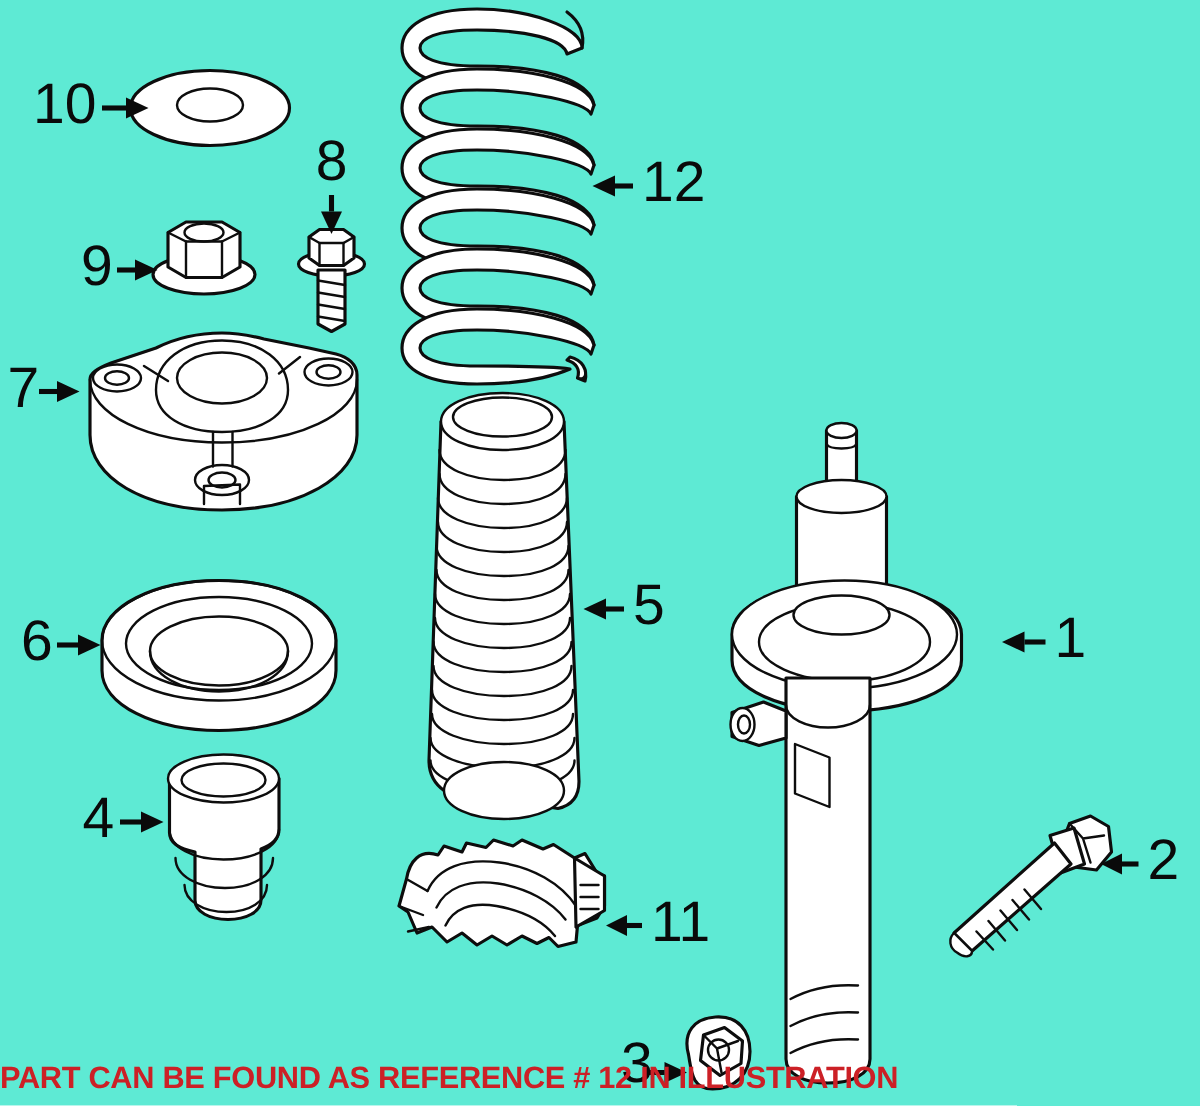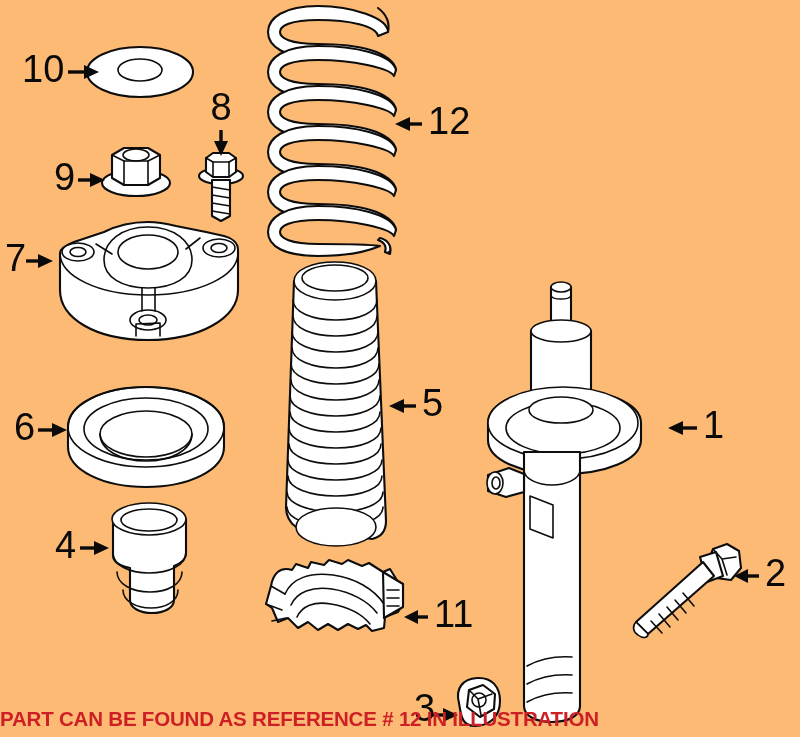--- a/index.html
+++ b/index.html
@@ -4,21 +4,21 @@
 <style>
   html, body {
     margin: 0;
     padding: 0;
     background: #ffffff;
   }
   #diagram-root {
     position: relative;
     width: 800px;
     height: 737px;
-    background: #fdba74;
+    background: #5eead4;
     overflow: hidden;
     font-family: "Liberation Sans", sans-serif;
   }
   #parts-svg {
     position: absolute;
     left: 0;
     top: 0;
     width: 800px;
     height: 737px;
   }

